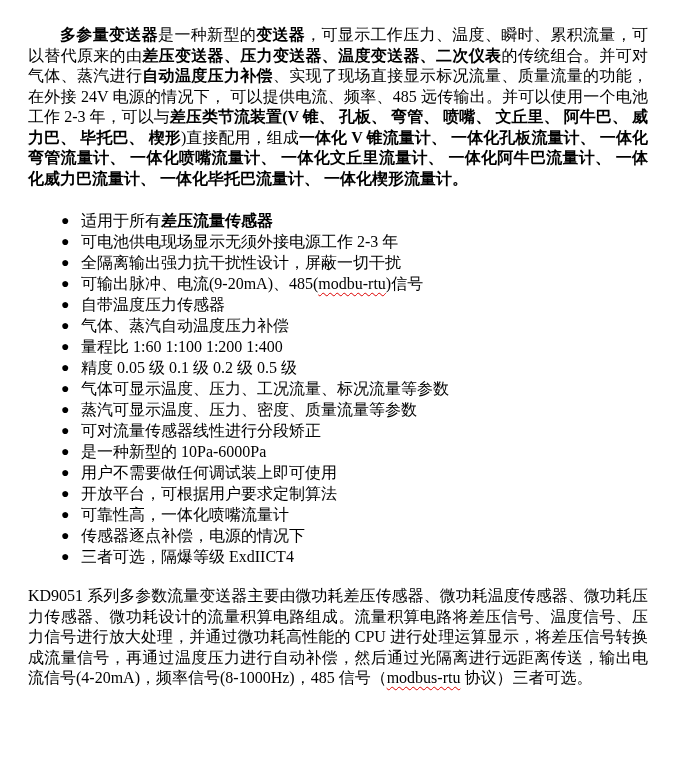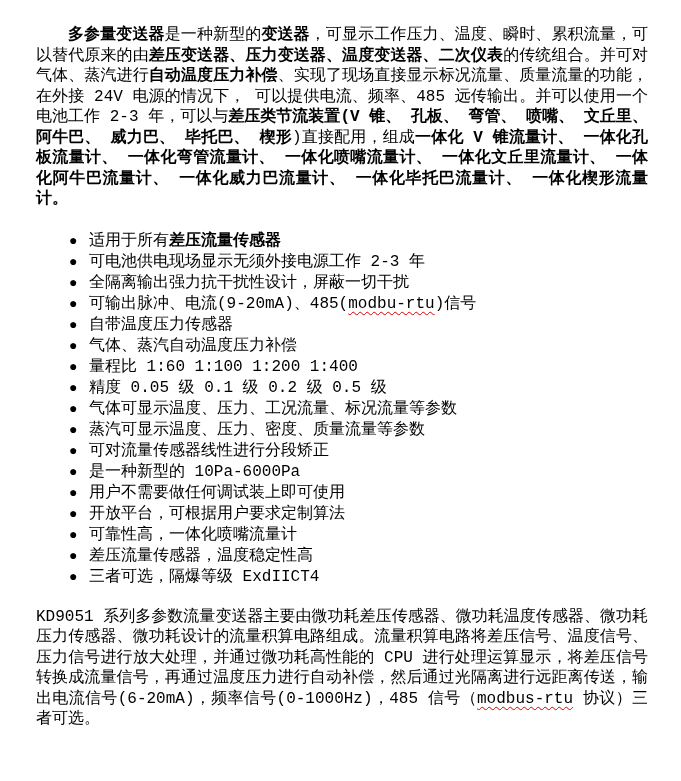--- a/index.html
+++ b/index.html
@@ -8,21 +8,22 @@
     background: #ffffff;
   }
   body {
     width: 681px;
     height: 781px;
     overflow: hidden;
     color: #000000;
     font-family: "Liberation Mono", "DejaVu Sans Mono", monospace;
   }
   .doc {
-    padding: 25px 33px 0 36px;
+    padding: 25px 33px 0 28px;
+    font-family: Liberation Serif, serif;
   }
   .para {
     margin: 0;
     font-size: 16px;
     line-height: 20.5px;
     text-align: justify;
     letter-spacing: 0;
     word-break: break-all;
   }
   .intro {
@@ -125,23 +126,23 @@
     <li>
         <span class="bullet">●</span>
         <span class="li-text"><span></span><span class="b"></span><span>开放平台，可根据用户要求定制算法</span><span class="sp"></span><span></span></span>
       </li>
     <li>
         <span class="bullet">●</span>
         <span class="li-text"><span></span><span class="b"></span><span>可靠性高，一体化喷嘴流量计</span><span class="sp"></span><span></span></span>
       </li>
     <li>
         <span class="bullet">●</span>
-        <span class="li-text"><span></span><span class="b"></span><span>差压流量传感器，温度稳定性高</span><span class="sp"></span><span></span></span>
+        <span class="li-text"><span></span><span class="b"></span><span>传感器逐点补偿，电源的情况下</span><span class="sp"></span><span></span></span>
       </li>
     <li>
         <span class="bullet">●</span>
         <span class="li-text"><span></span><span class="b"></span><span>三者可选，隔爆等级 ExdIICT4</span><span class="sp"></span><span></span></span>
       </li>
   </ul>
 
-  <p class="para outro"><span>KD9051 系列多参数流量变送器主要由微功耗差压传感器、微功耗温度传感器、微功耗压力传感器、微功耗设计的流量积算电路组成。流量积算电路将差压信号、温度信号、压力信号进行放大处理，并通过微功耗高性能的 CPU 进行处理运算显示，将差压信号转换成流量信号，再通过温度压力进行自动补偿，然后通过光隔离进行远距离传送，输出电流信号(6-20mA)，频率信号(0-1000Hz)，485 信号（</span><span class="sp">modbus-rtu</span><span> 协议）三者可选。</span></p>
+  <p class="para outro"><span>KD9051 系列多参数流量变送器主要由微功耗差压传感器、微功耗温度传感器、微功耗压力传感器、微功耗设计的流量积算电路组成。流量积算电路将差压信号、温度信号、压力信号进行放大处理，并通过微功耗高性能的 CPU 进行处理运算显示，将差压信号转换成流量信号，再通过温度压力进行自动补偿，然后通过光隔离进行远距离传送，输出电流信号(4-20mA)，频率信号(8-1000Hz)，485 信号（</span><span class="sp">modbus-rtu</span><span> 协议）三者可选。</span></p>
 
 </div>
 
 </body></html>

